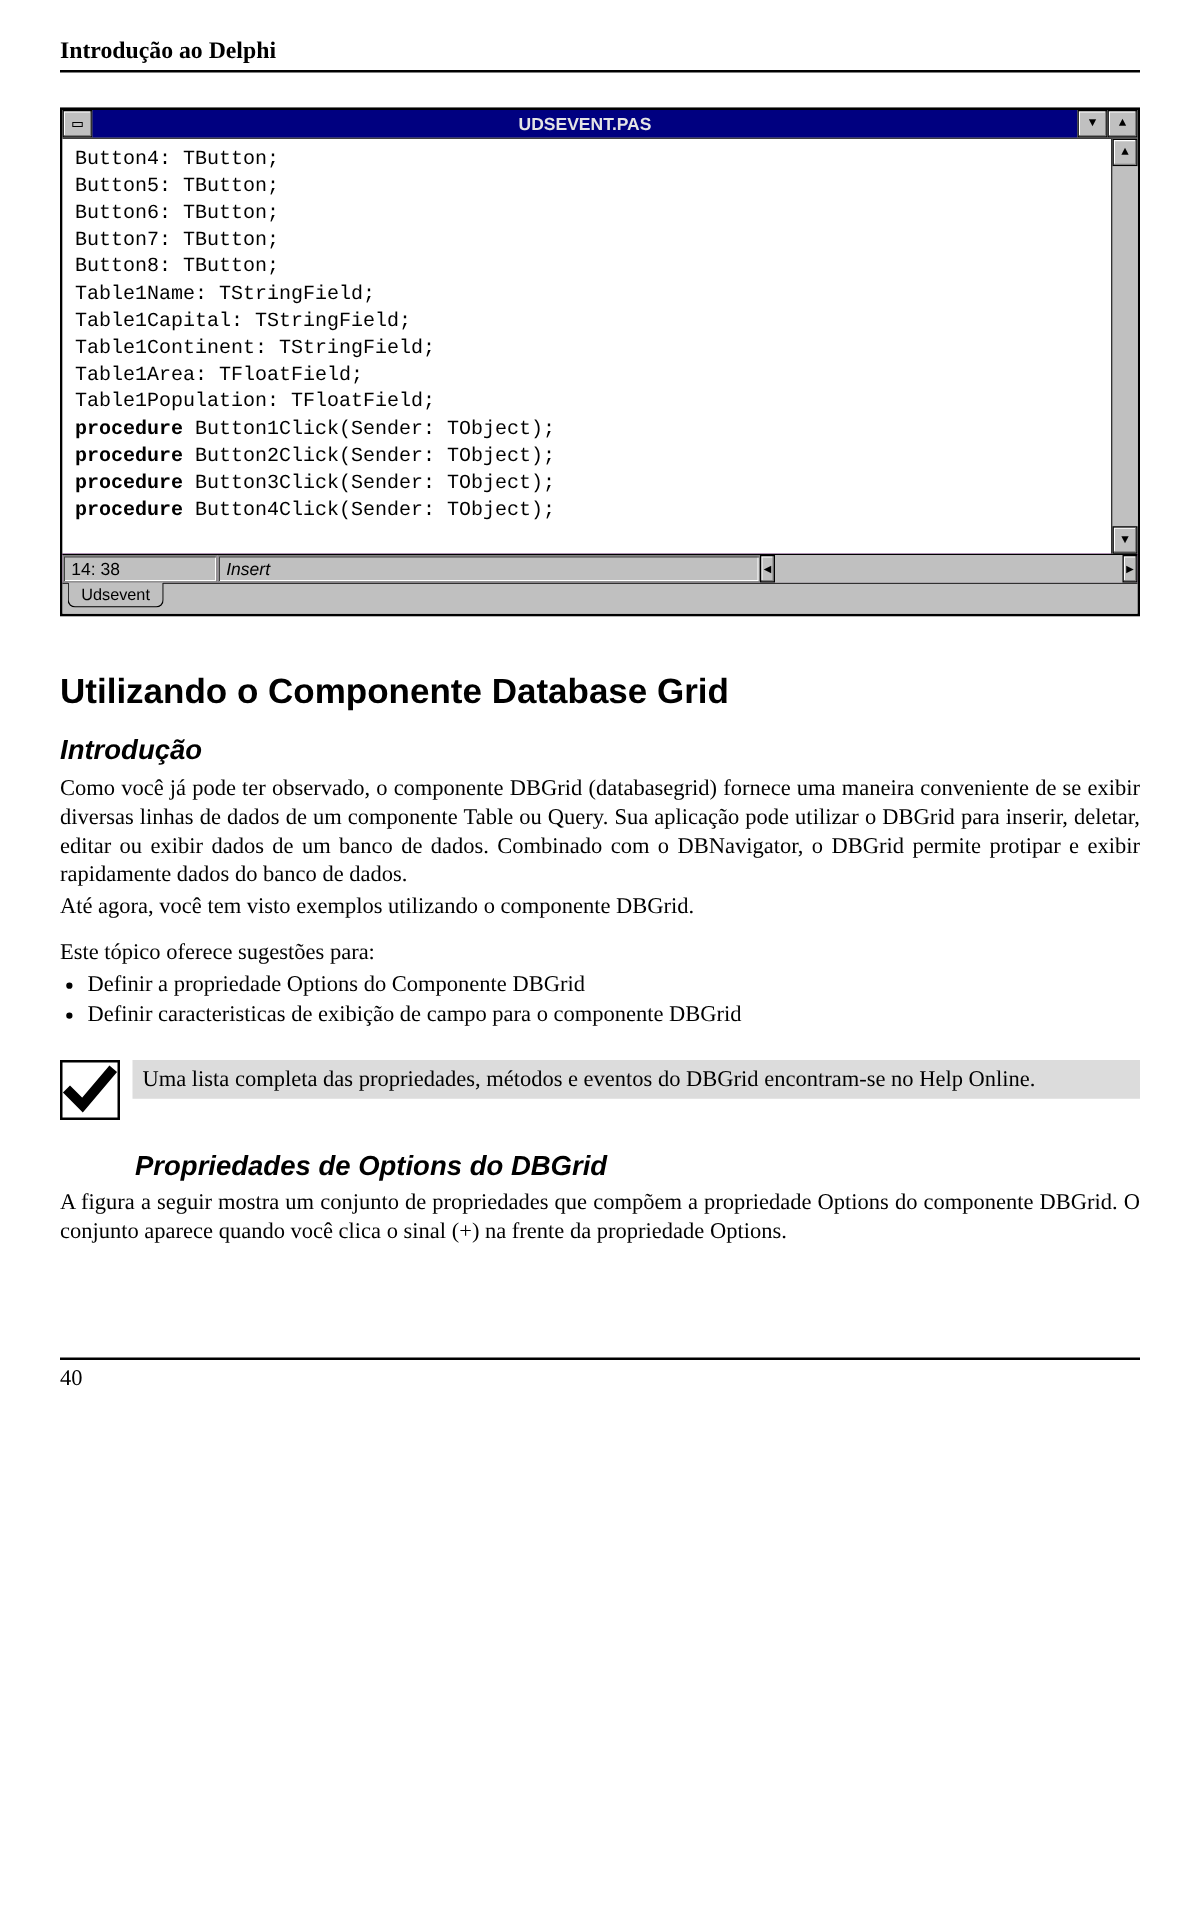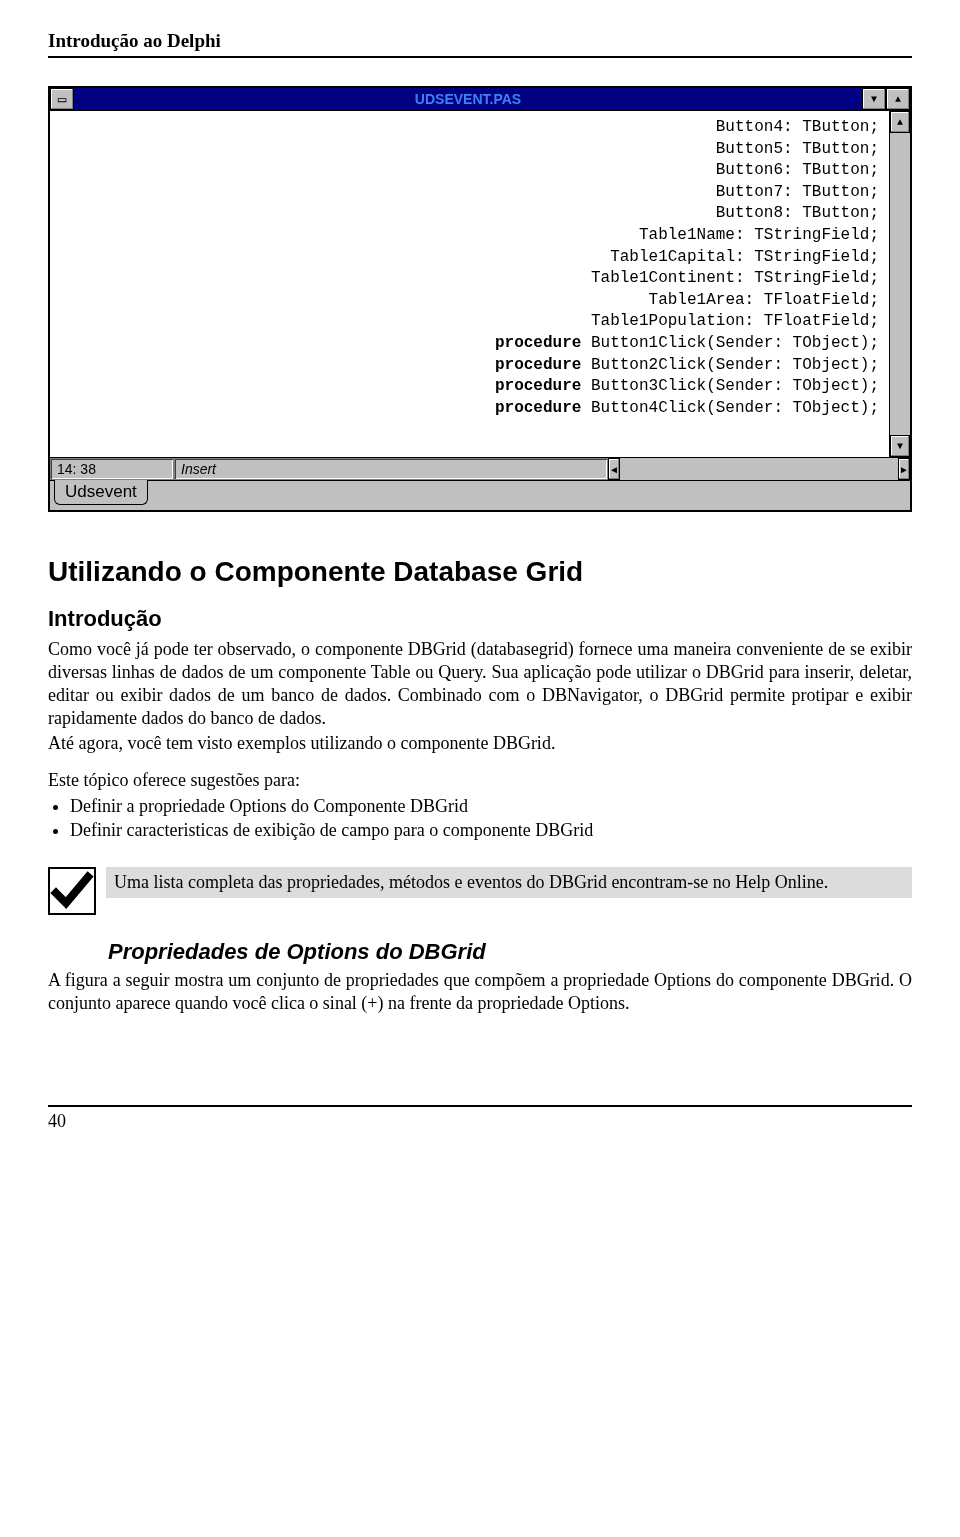--- a/index.html
+++ b/index.html
@@ -42,21 +42,21 @@
     background: #c0c0c0;
     display: flex;
     align-items: center;
     justify-content: center;
     font-size: 14px;
     box-shadow: inset -1px -1px 0 #808080, inset 1px 1px 0 #fff;
   }
   .title-text {
     flex: 1;
     background: #000080;
-    color: #3b82f6;
+    color: #e5e5e5;
     font-family: Arial, sans-serif;
     font-weight: bold;
     text-align: center;
     line-height: 22px;
     font-size: 14px;
   }
   .ctrlbox {
     width: 22px;
     border: 1px solid #000;
     background: #c0c0c0;
@@ -66,27 +66,26 @@
     font-size: 10px;
     box-shadow: inset -1px -1px 0 #808080, inset 1px 1px 0 #fff;
   }
   .editor-body {
     display: flex;
     background: #fff;
     border-top: 1px solid #000;
   }
   .code-area {
     flex: 1;
-    padding: 6px 10px 20px 10px;
+    padding: 6px 10px 6px 10px;
     white-space: pre;
     line-height: 1.35;
     font-size: 16px;
     overflow: hidden;
     height: 320px;
-    text-align: right;
   }
   .code-area .kw { font-weight: bold; }
   .vscroll {
     width: 20px;
     background: #c0c0c0;
     border-left: 1px solid #000;
     display: flex;
     flex-direction: column;
   }
   .sbtn {
@@ -123,41 +122,42 @@
   }
   .hthumb {
     flex: 1;
     background: #c0c0c0;
   }
   .tabbar {
     background: #c0c0c0;
     border-top: 1px solid #000;
     padding: 0 4px 4px 4px;
     font-family: Arial, sans-serif;
-    font-size: 17px;
+    font-size: 13px;
   }
   .tab {
     display: inline-block;
     background: #c0c0c0;
     border: 1px solid #000;
     border-top: none;
     border-radius: 0 0 6px 6px;
     padding: 2px 10px;
     position: relative;
     top: -1px;
   }
 
   h1.section {
     font-family: Arial, Helvetica, sans-serif;
     font-size: 28px;
     font-weight: bold;
     margin: 10px 0 18px 0;
   }
   h2.sub-ital {
     font-family: Arial, Helvetica, sans-serif;
+    font-style: italic;
     font-weight: bold;
     font-size: 22px;
     margin: 0 0 6px 0;
   }
   h2.sub {
     font-family: Arial, Helvetica, sans-serif;
     font-style: italic;
     font-weight: bold;
     font-size: 22px;
     margin: 0 0 4px 60px;

